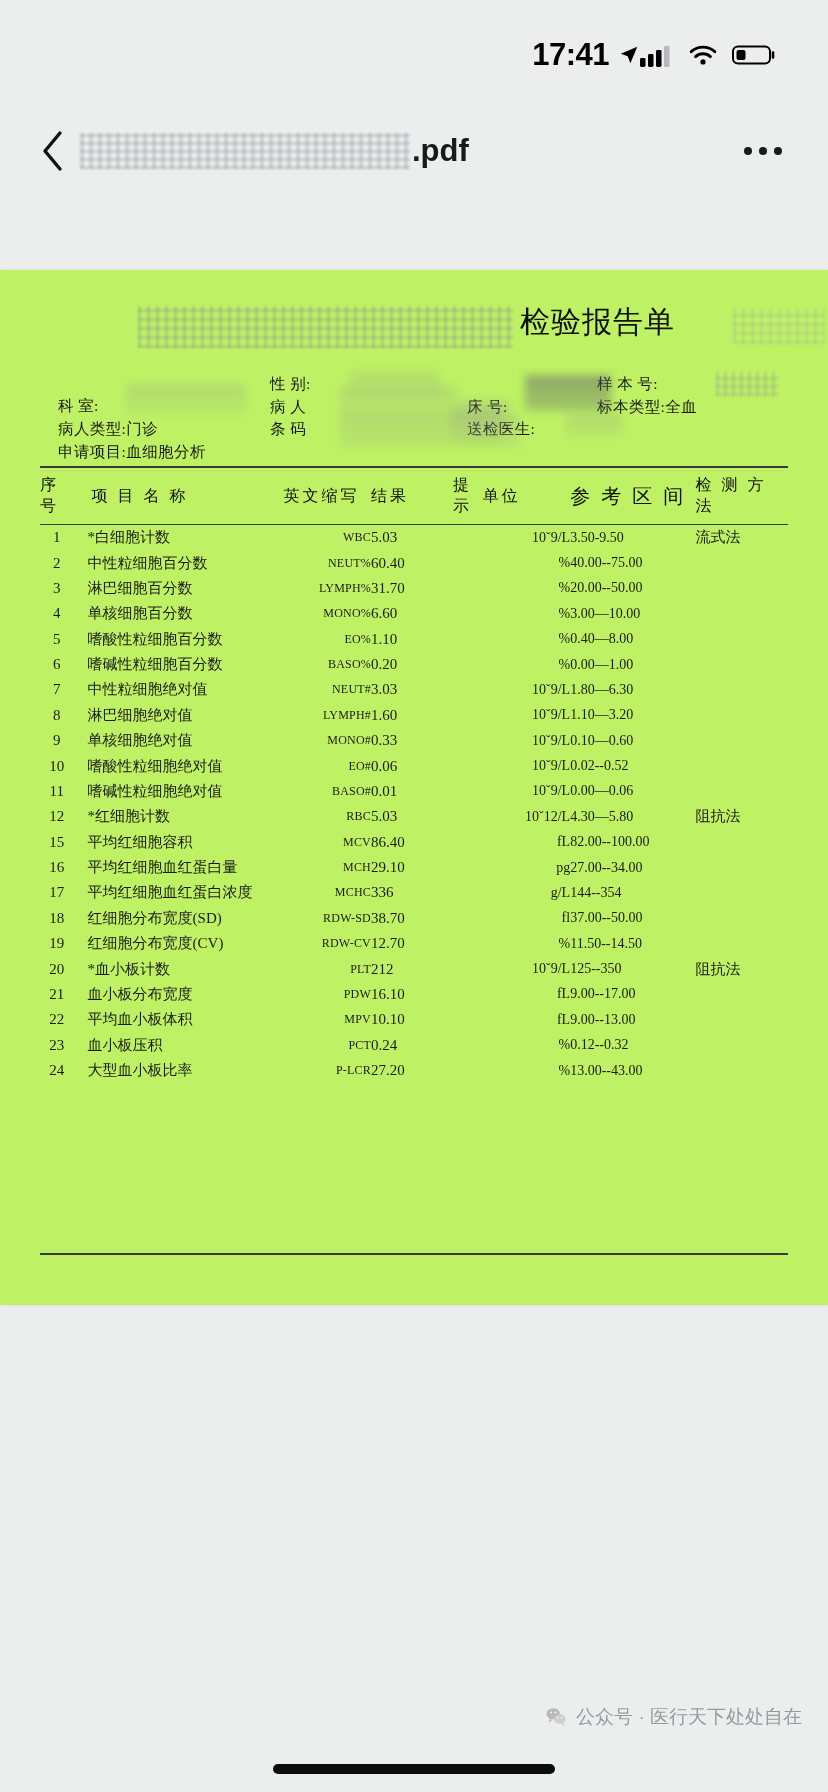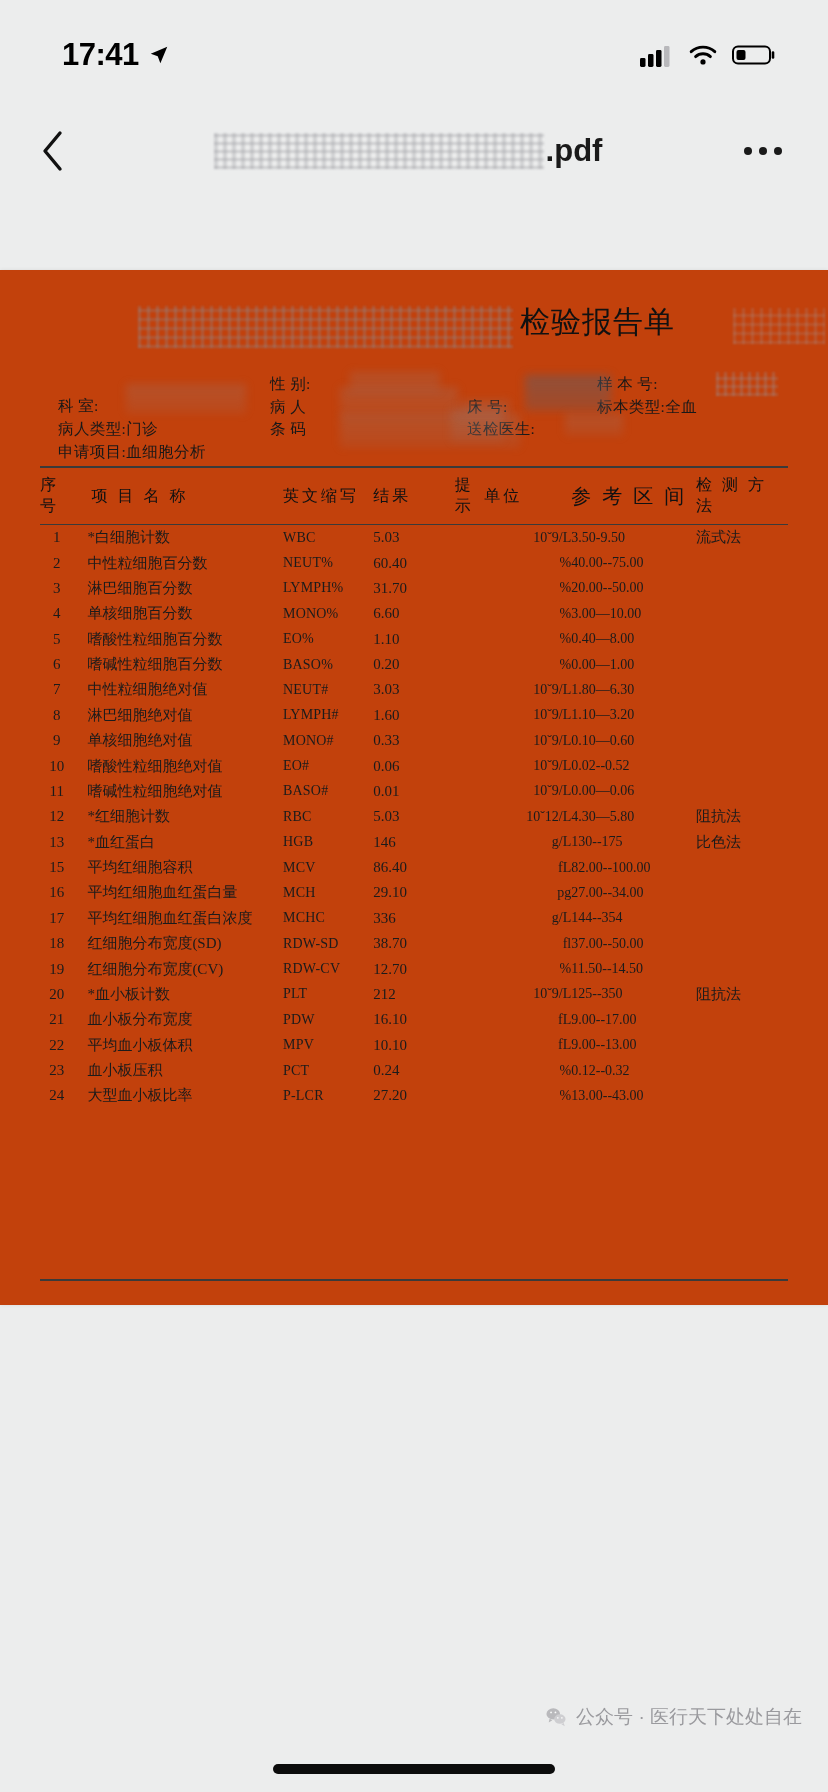--- a/index.html
+++ b/index.html
@@ -7,57 +7,57 @@
     width: 828px; height: 1792px;
     background: #eceded;
     font-family: "Liberation Sans", sans-serif;
     overflow: hidden;
   }
   .phone { position: relative; width: 828px; height: 1792px; background: #eceded; }
 
   
   .statusbar {
     position: absolute; top: 0; left: 0; width: 828px; height: 92px;
-    display: flex; align-items: center; justify-content: space-between;
+    display: flex; align-items: center; justify-content: flex-end;
     padding: 18px 52px 0 62px;
   }
   .status-time {
     font-size: 31px; font-weight: bold; color: #000; letter-spacing: -0.5px;
     display: flex; align-items: center; gap: 9px;
   }
   .loc-arrow { display: inline-block; width: 22px; height: 22px; }
   .status-right { display: flex; align-items: center; gap: 13px; }
 
   
   .navbar {
     position: absolute; top: 92px; left: 0; width: 828px; height: 118px;
     display: flex; align-items: center; padding: 0 38px 0 26px;
   }
   .back-btn { width: 54px; height: 54px; display:flex; align-items:center; justify-content:center; }
   .nav-title {
-    flex: 1; display: flex; align-items: center; justify-content: center;
+    flex: 1; display: flex; align-items: center; justify-content: flex-start;
     font-size: 30px; color: #000; letter-spacing: 0px;
   }
   .redacted-title {
     display: inline-block; height: 36px; width: 330px;
     background:
       repeating-linear-gradient(90deg, rgba(150,150,155,.30) 0px, rgba(150,150,155,.30) 4px, rgba(255,255,255,0) 4px, rgba(255,255,255,0) 9px),
       repeating-linear-gradient(0deg, rgba(150,150,155,.34) 0px, rgba(150,150,155,.34) 3px, rgba(255,255,255,0) 3px, rgba(255,255,255,0) 8px);
     filter: blur(1.1px);
     vertical-align: middle; margin-right: 2px;
   }
   .nav-ext { font-size: 31px; font-weight: 600; color: #1a1a1a; }
   .more-btn { width: 54px; height: 54px; display:flex; align-items:center; justify-content:center; }
   .dots { display:flex; gap:7px; }
   .dots i { display:block; width:8px; height:8px; border-radius:50%; background:#1a1a1a; }
 
   
   .doc-wrap {
     position: absolute; top: 270px; left: 0; width: 828px; height: 1035px;
-    background: #c2410c;
+    background: #bef264;
     box-shadow: 0 0 4px rgba(0,0,0,.08);
     overflow: hidden;
   }
   .doc {
     position: relative; width: 828px; padding: 14px 40px 0 40px;
     font-family: "Liberation Serif", serif; color: #1d1d1d;
   }
 
   
   .title-row {
@@ -104,21 +104,21 @@
   
   table.res { width: 100%; border-collapse: collapse; font-size: 15px; margin-top: 8px; }
   table.res thead th {
     font-weight: normal; text-align: left; padding: 7px 0 7px 0;
     border-top: 2.2px solid #3a3a3a; border-bottom: 1.6px solid #3a3a3a;
     letter-spacing: 3px; font-size: 16px; color: #111;
   }
   table.res tbody td { padding: 3.2px 0; color: #1b1b1b; white-space: nowrap; }
   .c-no    { width: 42px;  text-align: center; }
   .c-name  { width: 228px; padding-left: 14px !important; }
-  .c-abbr  { width: 108px; font-family: "Liberation Serif", serif; font-size: 14px; letter-spacing: .2px; }
+  .c-abbr  { width: 108px; font-family: "Liberation Serif", serif; font-size: 12px; letter-spacing: .2px; text-align: right; }
   .c-res   { width: 110px; }
   .c-flag  { width: 36px;  }
   .c-unit  { width: 112px; font-size: 14px; text-align: right; }
   .c-ref   { width: 152px; font-size: 14px; }
   .c-meth  { width: 120px; }
   thead .c-name { padding-left: 18px !important; }
 
   
   .charts-sep { border-top: 2.2px solid #3a3a3a; margin-top: 170px; }
   .charts {
@@ -353,30 +353,20 @@
               <td class="c-no">12</td>
               <td class="c-name">*红细胞计数</td>
               <td class="c-abbr">RBC</td>
               <td class="c-res">5.03</td>
               <td class="c-flag"></td>
               <td class="c-unit">10ˇ12/L</td>
               <td class="c-ref">4.30—5.80</td>
               <td class="c-meth">阻抗法</td>
             </tr>
             <tr>
-              <td class="c-no">13</td>
-              <td class="c-name">*血红蛋白</td>
-              <td class="c-abbr">HGB</td>
-              <td class="c-res">146</td>
-              <td class="c-flag"></td>
-              <td class="c-unit">g/L</td>
-              <td class="c-ref">130--175</td>
-              <td class="c-meth">比色法</td>
-            </tr>
-            <tr>
               <td class="c-no">15</td>
               <td class="c-name">平均红细胞容积</td>
               <td class="c-abbr">MCV</td>
               <td class="c-res">86.40</td>
               <td class="c-flag"></td>
               <td class="c-unit">fL</td>
               <td class="c-ref">82.00--100.00</td>
               <td class="c-meth"></td>
             </tr>
             <tr>

